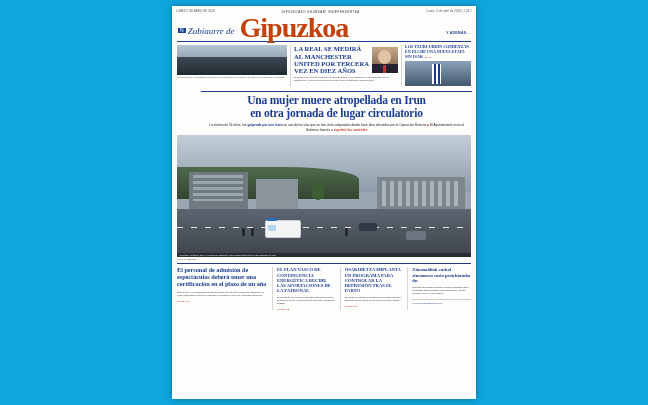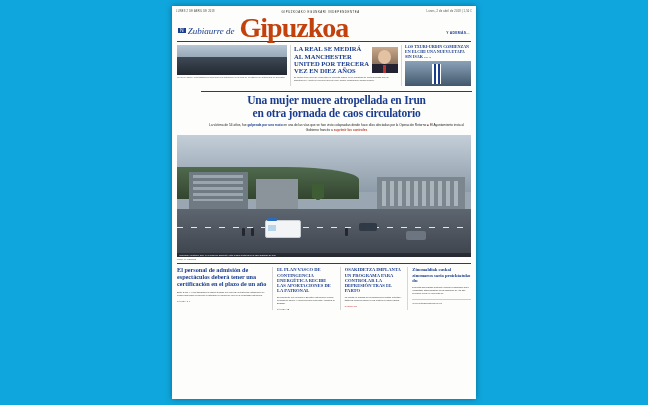--- a/index.html
+++ b/index.html
@@ -231,21 +231,21 @@
           <div class="pitch"></div>
           <div class="player"></div>
         </div>
       </div>
     </div>
 
     <div class="lead">
       <div class="lead-kicker-rule"></div>
       <h1>
         <span>Una mujer muere atropellada en Irun</span><br>
-        <span>en otra jornada de caos circulatorio</span>
+        <span>en otra jornada de lugar circulatorio</span>
       </h1>
       <div class="lead-sub">
         <span>La víctima de 54 años, fue </span><b>golpeada por una moto</b><span> en una de las vías que se han visto colapsadas desde hace días</span>
         <span>afectadas por la Operación Retorno</span>
         <span class="sep">■</span>
         <span>El Ayuntamiento insta al Gobierno francés a </span><span class="red">suprimir los controles</span>
       </div>
     </div>
 
     <div class="bigphoto">

